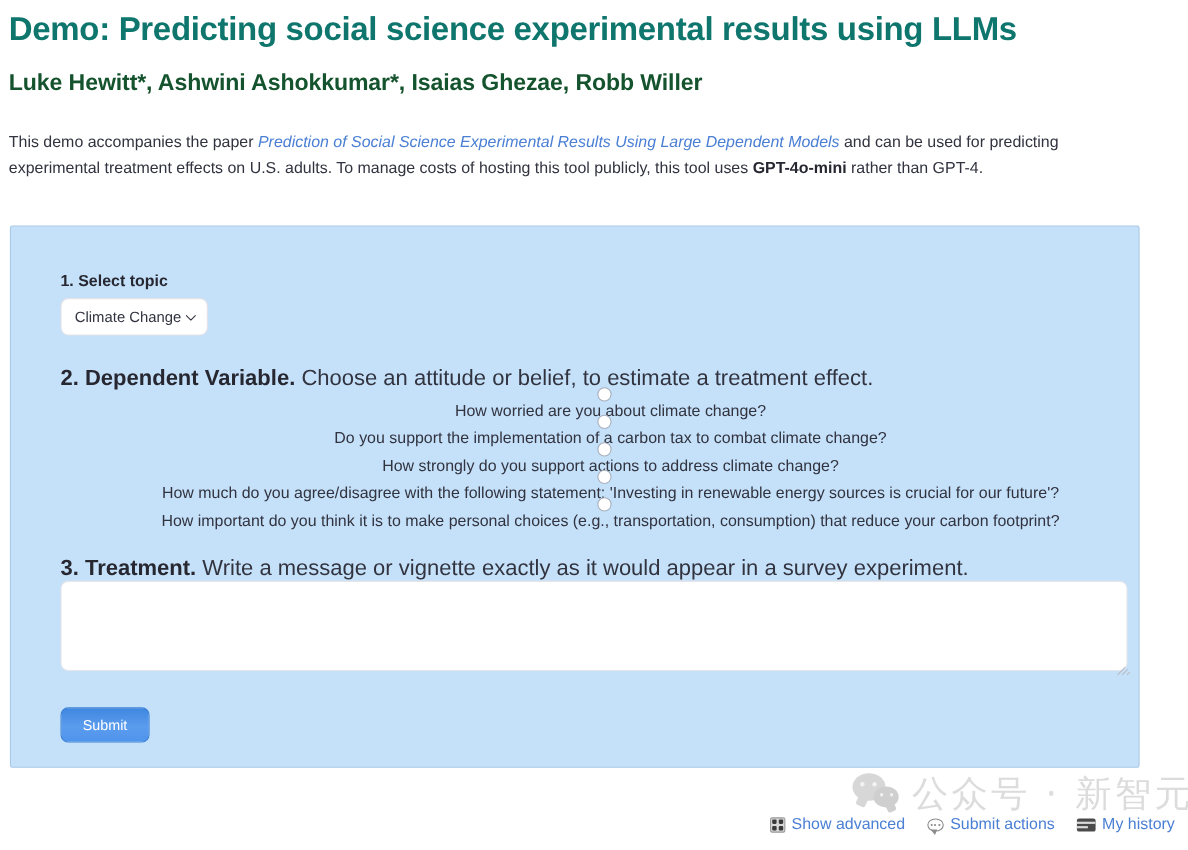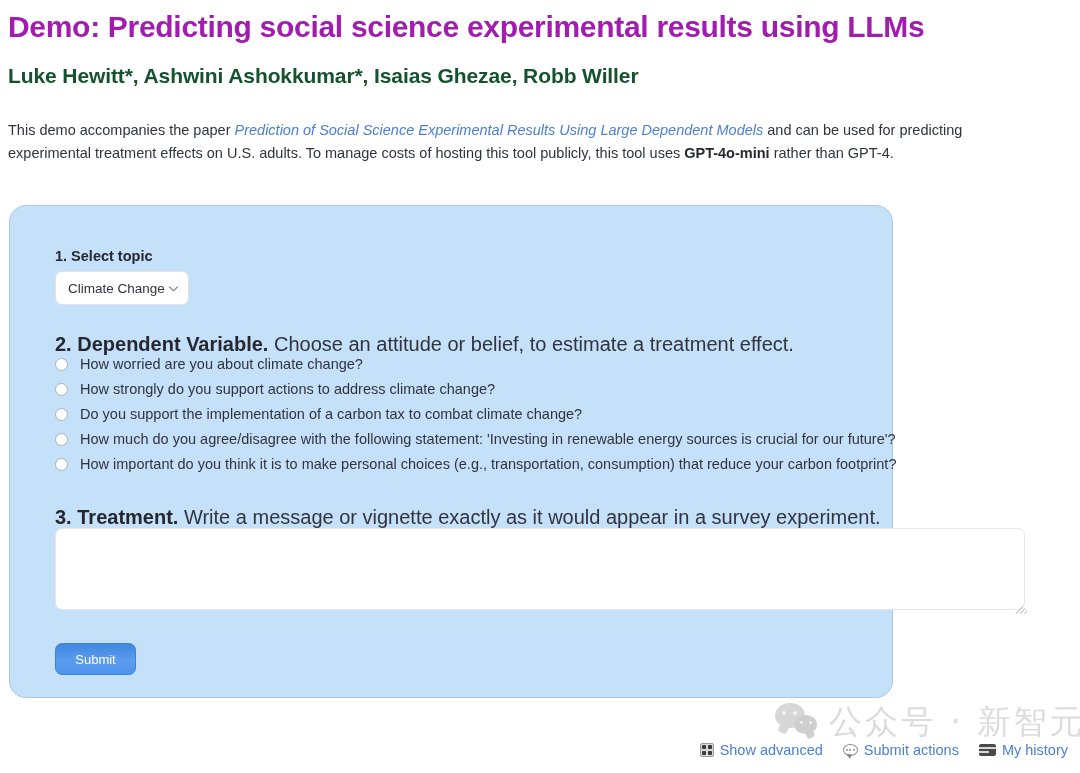--- a/index.html
+++ b/index.html
@@ -20,21 +20,21 @@
     background: #ffffff;
   }
 
   
   .page-title {
     margin: 0;
     padding: 8px 0 0 8px;
     font-size: 30px;
     font-weight: bold;
     line-height: 1.25;
-    color: #a21caf;
+    color: #0f766e;
     letter-spacing: -0.3px;
   }
 
   .authors {
     margin: 0;
     padding: 16px 0 0 8px;
     font-size: 21px;
     font-weight: bold;
     line-height: 1.3;
     color: #14532d;
@@ -55,25 +55,25 @@
     text-decoration: none;
     cursor: pointer;
   }
   .intro b { font-weight: bold; color: #262730; }
 
   
   .form-panel {
     position: absolute;
     left: 9px;
     top: 205px;
-    width: 884px;
+    width: 1027px;
     height: 493px;
     background: #c5e0f9;
     border: 1px solid #a9c9e8;
-    border-radius: 17px;
+    border-radius: 2px;
   }
 
   .field-label {
     font-size: 20px;
     color: #31333f;
     line-height: 1.5;
   }
   .field-label b { font-weight: bold; color: #262730; }
 
   .step1-label {
@@ -125,20 +125,21 @@
     position: absolute;
     left: 45px;
     top: 146px;
     width: 1000px;
   }
   .radio-row {
     display: flex;
     align-items: center;
     height: 25px;
     cursor: pointer;
+    flex-direction: column;
   }
   .radio-mark {
     width: 13px;
     height: 13px;
     border-radius: 50%;
     background: #ffffff;
     border: 1px solid #a8b0bd;
     flex: 0 0 auto;
     margin-right: 12px;
   }
@@ -379,25 +380,25 @@
       <b>2. Dependent Variable.</b><span> Choose an attitude or belief, to estimate a treatment effect.</span>
     </div>
 
     <div class="radio-group">
       <label class="radio-row">
         <span class="radio-mark"></span>
         <span class="radio-text">How worried are you about climate change?</span>
       </label>
       <label class="radio-row">
         <span class="radio-mark"></span>
-        <span class="radio-text">How strongly do you support actions to address climate change?</span>
+        <span class="radio-text">Do you support the implementation of a carbon tax to combat climate change?</span>
       </label>
       <label class="radio-row">
         <span class="radio-mark"></span>
-        <span class="radio-text">Do you support the implementation of a carbon tax to combat climate change?</span>
+        <span class="radio-text">How strongly do you support actions to address climate change?</span>
       </label>
       <label class="radio-row">
         <span class="radio-mark"></span>
         <span class="radio-text">How much do you agree/disagree with the following statement: 'Investing in renewable energy sources is crucial for our future'?</span>
       </label>
       <label class="radio-row">
         <span class="radio-mark"></span>
         <span class="radio-text">How important do you think it is to make personal choices (e.g., transportation, consumption) that reduce your carbon footprint?</span>
       </label>
     </div>

